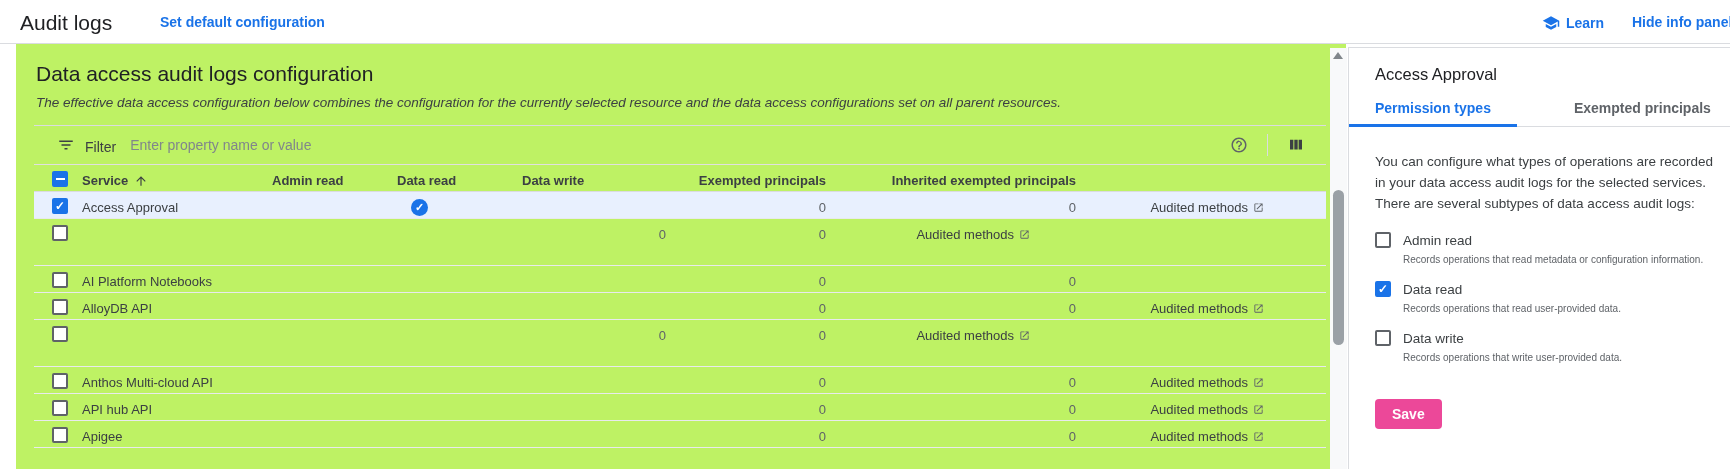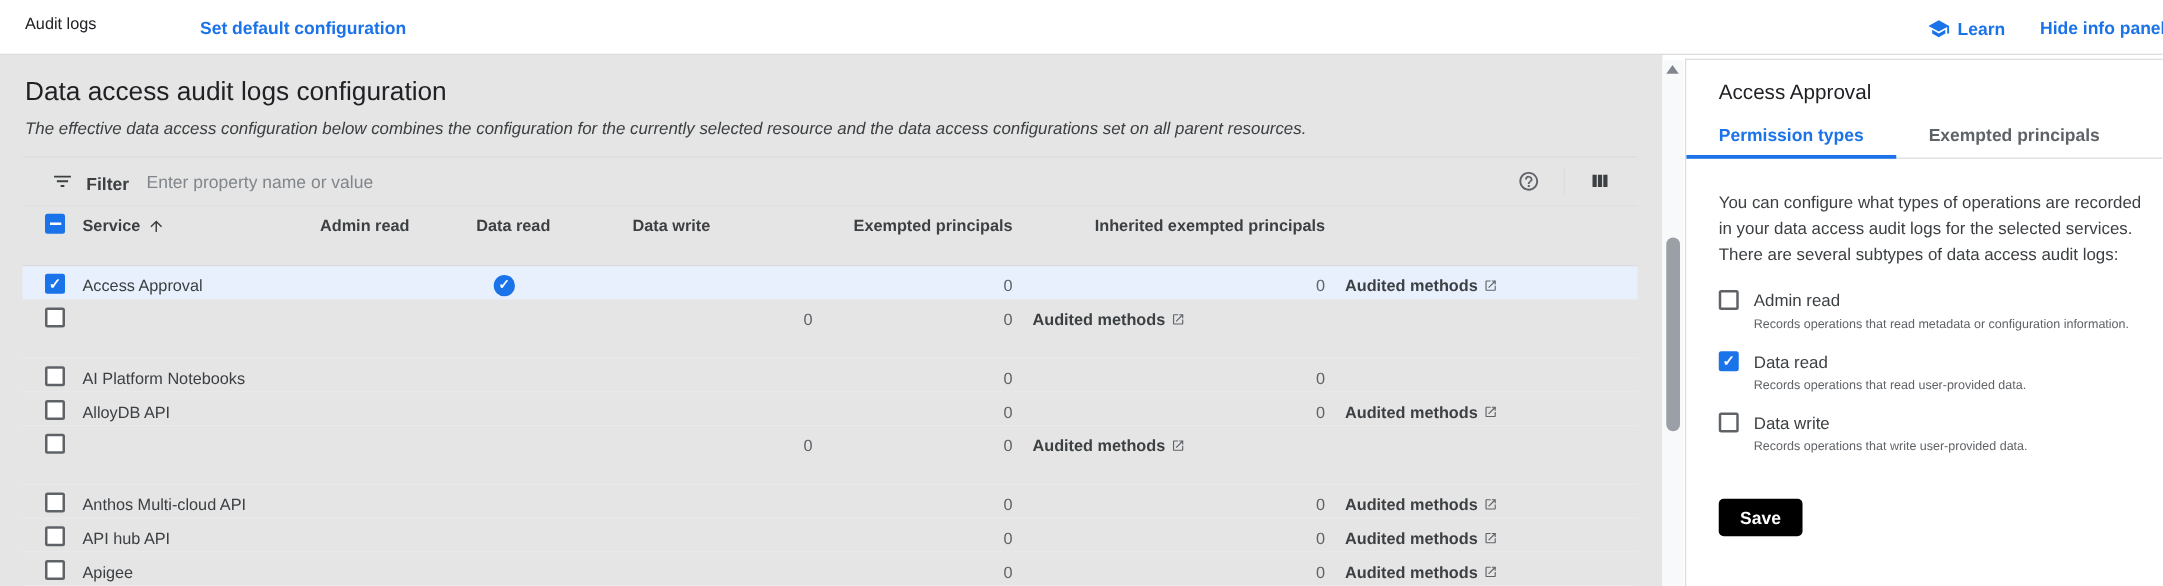--- a/index.html
+++ b/index.html
@@ -2,53 +2,53 @@
 <html><head>
 <meta charset="utf-8">
 <style>
   * { margin:0; padding:0; box-sizing:border-box; }
   html,body { width:1730px; height:469px; overflow:hidden; background:#fff;
     font-family:"Liberation Sans", sans-serif; color:#3c4043; }
 
   
   .topbar { position:absolute; left:0; top:0; width:1730px; height:44px;
     background:#fff; border-bottom:1px solid #dadce0; }
-  .topbar-title { position:absolute; left:20px; top:11px; font-size:13px; color:#202124; }
+  .topbar-title { position:absolute; left:20px; top:11px; font-size:21px; color:#202124; }
   .topbar-link { position:absolute; top:14px; font-size:14px; font-weight:700; color:#1a73e8; cursor:pointer; white-space:nowrap; }
   .link-setdefault { left:160px; }
   .link-learn { left:1542px; display:flex; align-items:center; gap:6px; }
   .link-hide { left:1632px; }
 
   
-  .content { position:absolute; left:0; top:44px; width:1330px; height:425px; background:#e5e5e5; overflow:hidden; }
+  .content { position:absolute; left:16px; top:44px; width:1330px; height:425px; background:#bef264; overflow:hidden; }
   .page-title { margin:18px 0 0 20px; font-size:21px; font-weight:400; color:#202124; }
   .page-desc { margin:9px 0 0 20px; font-size:13.5px; color:#3c4043;font-style:italic; }
 
   .card { margin:15px 0 0 18px; width:1292px; border-top:1px solid #dadce0; }
 
   .filter-row { height:38px; display:flex; align-items:center; padding-left:23px; }
-  .filter-label { font-size:14px; font-weight:700; color:#3c4043; margin:4px 14px 0 10px; }
+  .filter-label { font-size:14px; font-weight:400; color:#3c4043; margin:4px 14px 0 10px; }
   .filter-input { flex:1; border:none; outline:none; font-size:14px; color:#3c4043;
     font-family:"Liberation Sans", sans-serif; background:transparent; }
   .filter-input::placeholder { color:#80868b; }
   .filter-actions { display:flex; align-items:center; margin-right:14px; }
   .icon-btn { width:32px; height:32px; display:flex; align-items:center; justify-content:center; cursor:pointer; }
   .v-divider { width:1px; height:22px; background:#dadce0; margin:0 12px; }
 
   
   .grid-row { display:grid; grid-template-columns:48px 190px 125px 125px 160px 160px 250px 1fr;
     align-items:start; border-bottom:1px solid #e8eaed; }
-  .thead { height:49px; border-top:1px solid #e0e0e0; border-bottom:1px solid #dadce0; font-weight:700; }
+  .thead { height:28px; border-top:1px solid #e0e0e0; border-bottom:1px solid #dadce0; font-weight:700; }
   .thead .cell { font-size:13px; color:#3c4043; }
   .cell { padding-top:7px; font-size:13px; line-height:17px; }
   .c-check { padding-left:18px; padding-top:6px; }
   .c-service { padding-right:45px; color:#3c4043; }
   .c-num { text-align:right; padding-right:16px; color:#5f6368; }
   .thead .c-num { color:#3c4043; }
-  .c-audit { text-align:left; padding-right:62px; white-space:nowrap;font-weight:bold; }
+  .c-audit { text-align:right; padding-right:62px; white-space:nowrap; }
   .row { min-height:27px; cursor:pointer; }
   .row.two-line { min-height:47px; }
   .row.selected { background:#e8f0fe; }
   .service-head { display:flex; align-items:center; gap:6px; }
 
   .audit-link { display:inline-flex; align-items:center; gap:5px; color:#3c4043; cursor:pointer; }
 
   
   .cbx { width:16px; height:16px; border:2px solid #5f6368; border-radius:2px; background:#fff;
     display:flex; align-items:center; justify-content:center; cursor:pointer; }
@@ -62,31 +62,31 @@
   
   .scrollbar { position:absolute; left:1330px; top:48px; width:17px; height:421px; background:#f8f9fa; }
   .scroll-up { position:absolute; left:3px; top:4px; width:0; height:0;
     border-left:5px solid transparent; border-right:5px solid transparent; border-bottom:7px solid #80868b; }
   .scroll-thumb { position:absolute; left:3px; top:142px; width:11px; height:155px; background:#9aa0a6; border-radius:6px; }
 
   
   .panel { position:absolute; left:1348px; top:47px; width:382px; height:422px; background:#fff;
     border-left:1px solid #dadce0; border-top:1px solid #dadce0; overflow:hidden; }
   .panel-title { margin:17px 0 0 26px; font-size:16.5px; color:#202124; }
-  .tabs { display:flex; margin-top:16px; border-bottom:1px solid #dadce0; }
+  .tabs { display:flex; margin-top:16px; border-bottom:1px solid #dadce0;gap:31px; }
   .tab { padding:0 26px 10px 26px; font-size:14px; font-weight:700; color:#5f6368; cursor:pointer; position:relative; white-space:nowrap; }
   .tab.active { color:#1a73e8; }
   .tab.active::after { content:""; position:absolute; left:0; right:0; bottom:-1px; height:3px; background:#1a73e8; }
   .panel-intro { margin:24px 26px 0 26px; width:352px; font-size:13.5px; line-height:21px; color:#3c4043; }
   .options { margin:18px 0 0 26px; }
   .option { margin-bottom:14px; }
   .option-head { display:flex; align-items:center; gap:12px; }
   .option-label { font-size:13.5px; color:#3c4043; }
   .option-desc { margin:4px 0 0 28px; width:312px; font-size:10px; line-height:15px; color:#5f6368; }
-  .save-btn { margin:20px 0 0 26px; background:#000000; color:#fff; border:none; border-radius:4px;
+  .save-btn { margin:20px 0 0 26px; background:#ec4899; color:#fff; border:none; border-radius:4px;
     padding:7px 17px; font-size:14px; font-weight:700; font-family:"Liberation Sans", sans-serif; cursor:pointer; }
 
   svg { display:block; }
 </style>
 </head>
 <body>
 
 <div class="topbar">
   <div class="topbar-title">Audit logs</div>
   <div class="topbar-link link-setdefault">Set default configuration</div>

